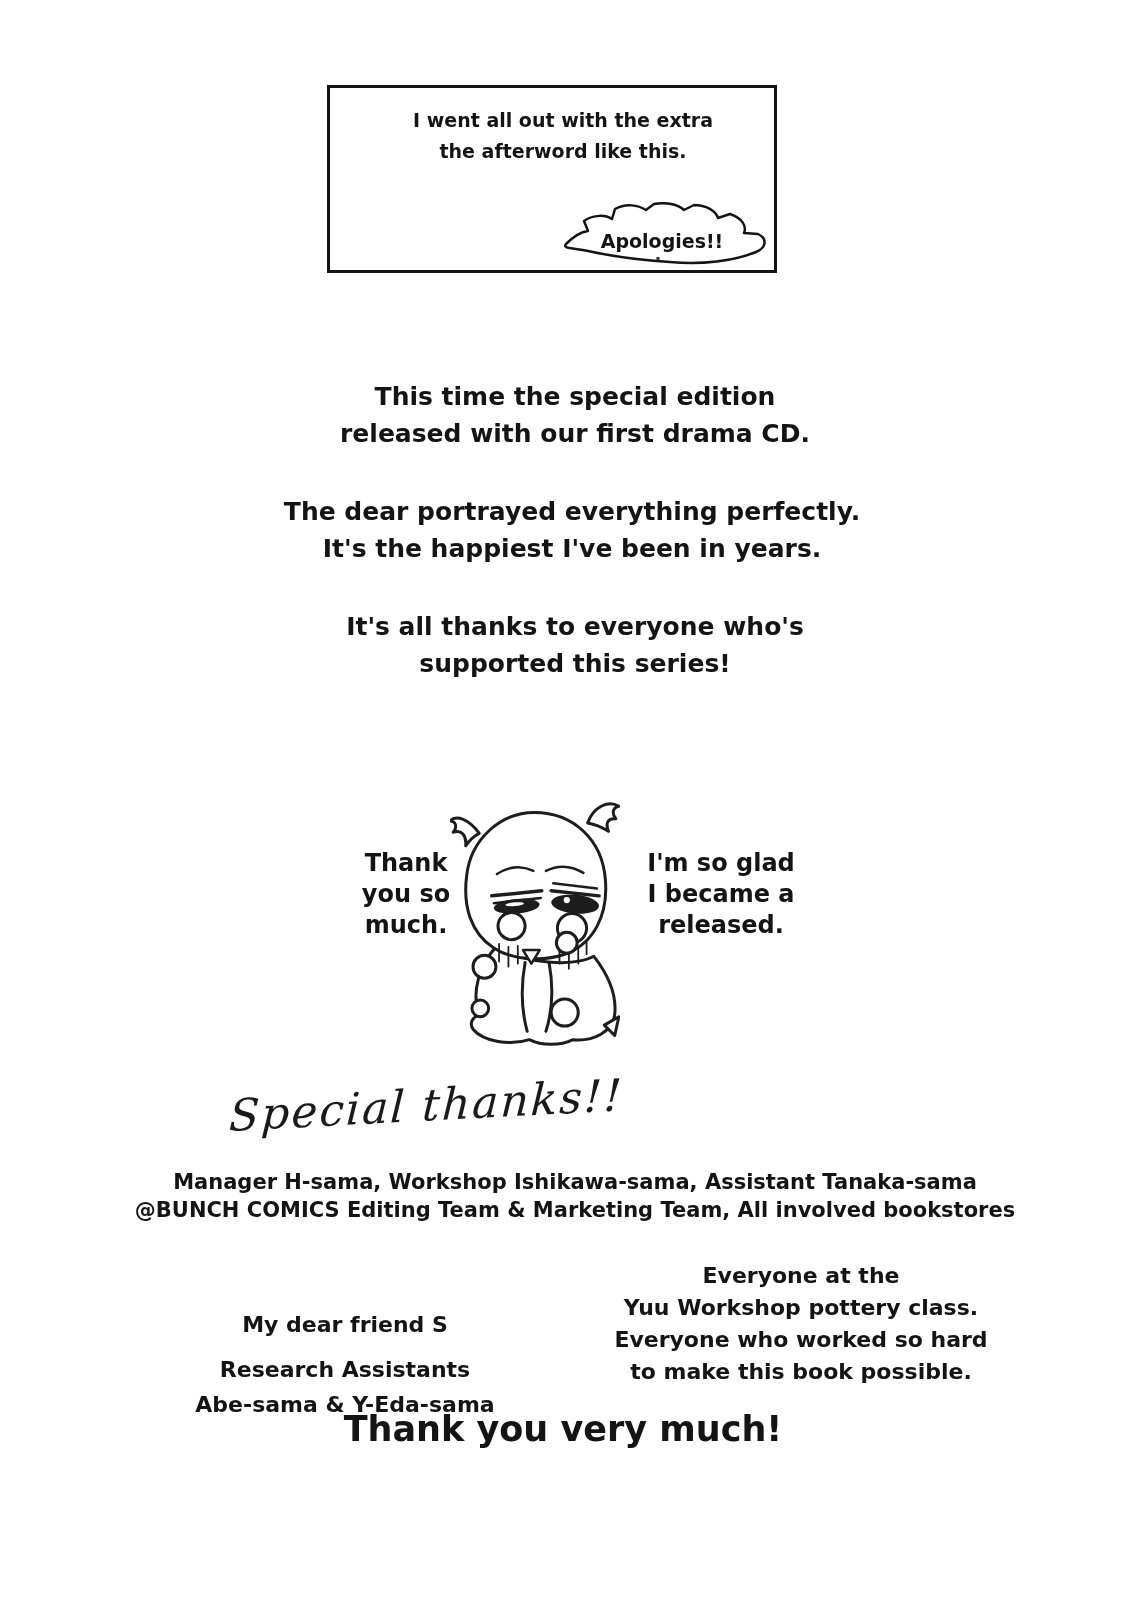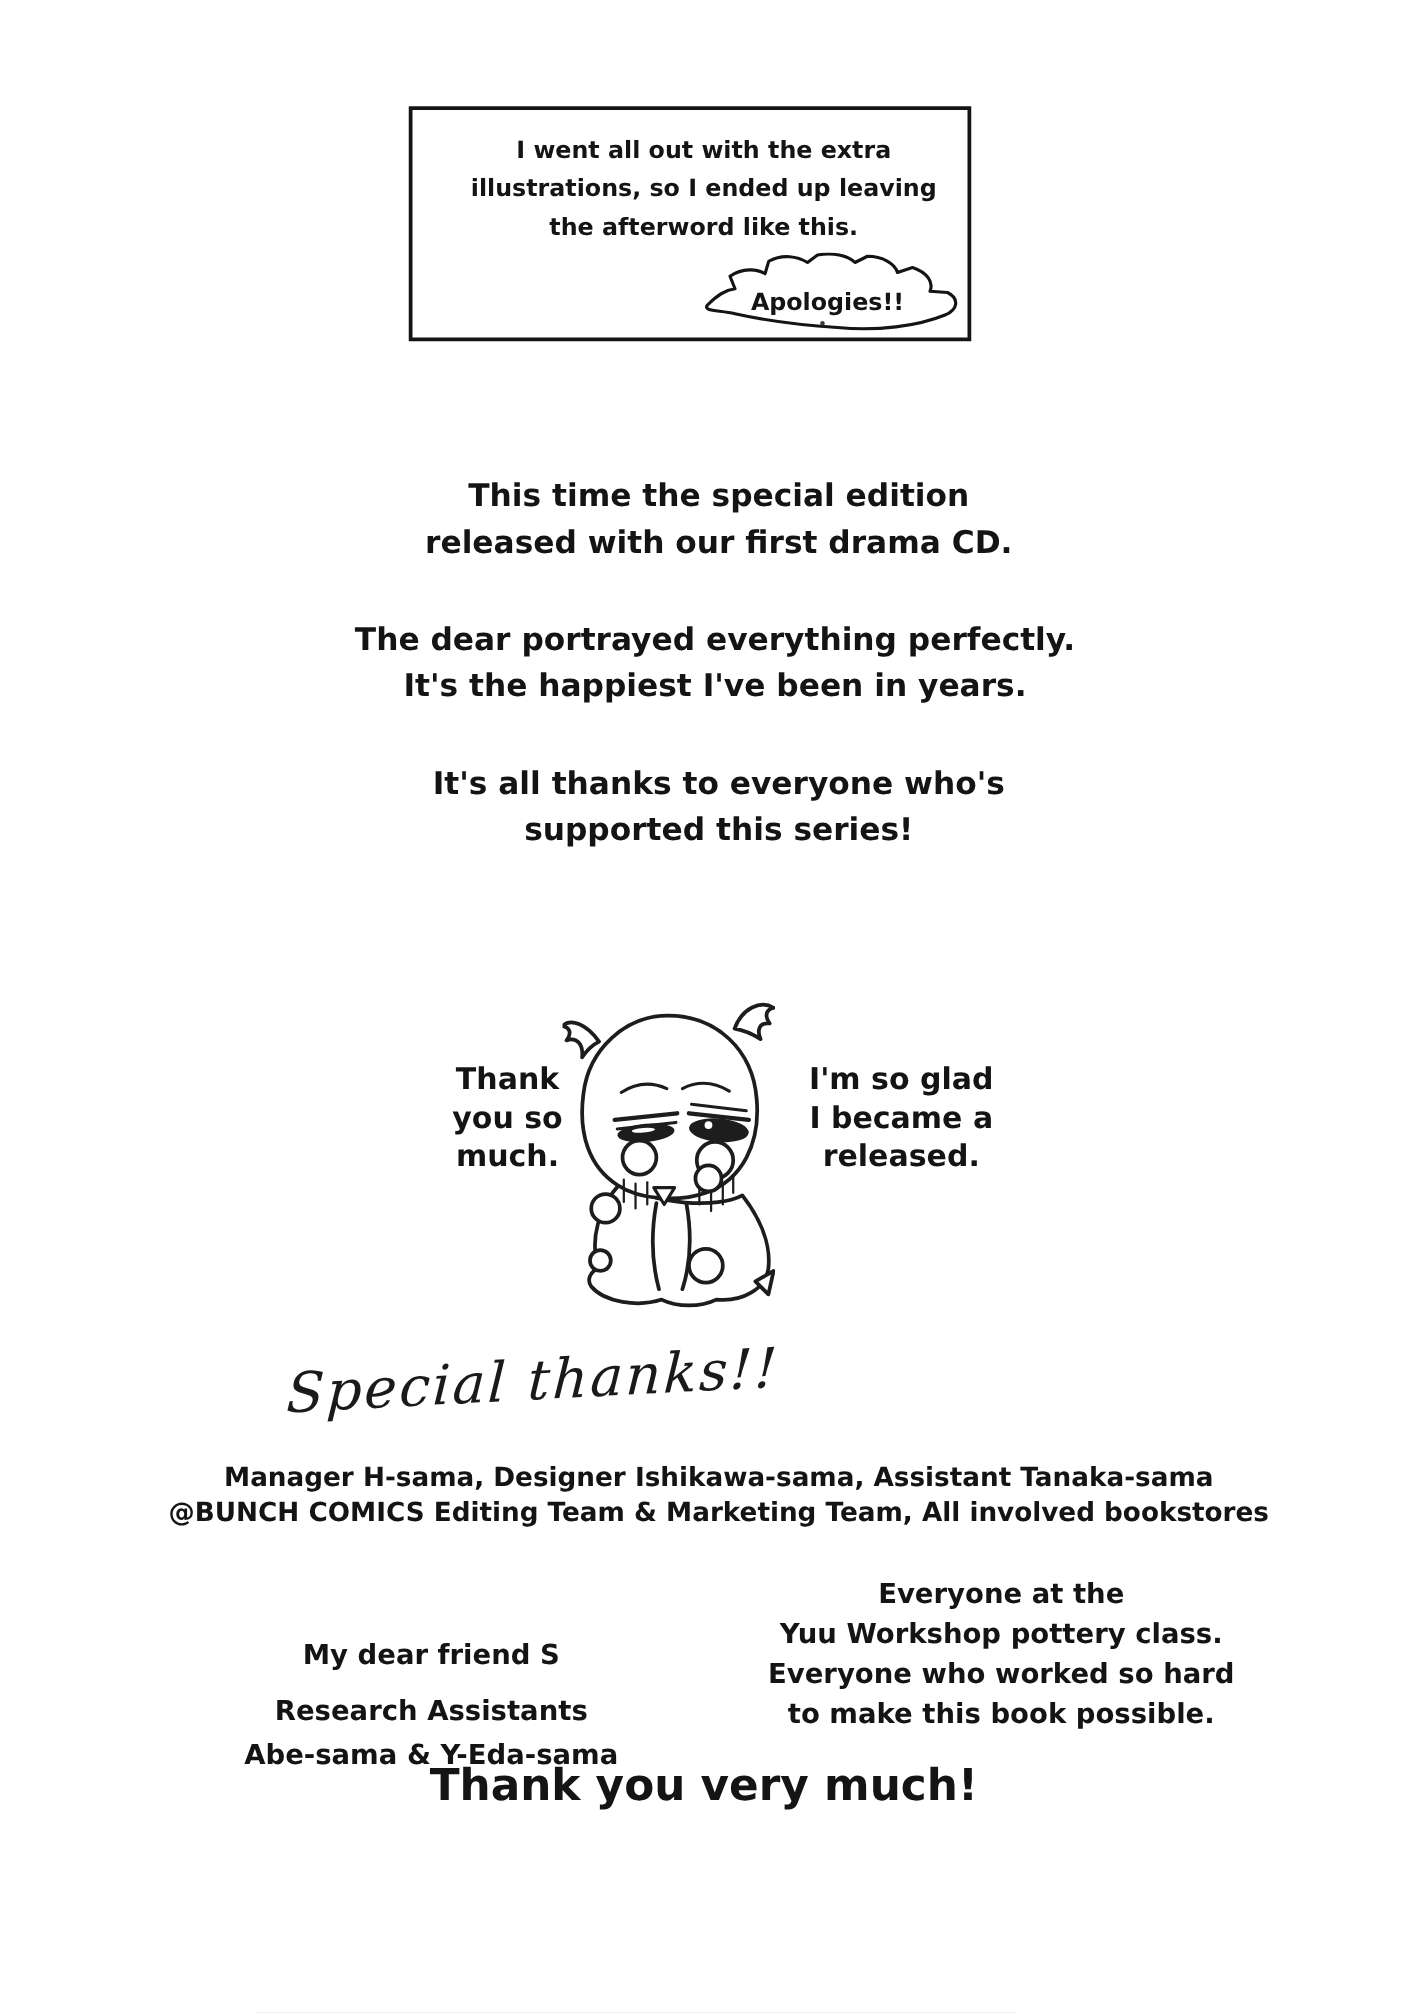--- a/index.html
+++ b/index.html
@@ -70,21 +70,20 @@
   .chibi path,.chibi circle,.chibi ellipse,.chibi line{vector-effect:non-scaling-stroke;}
 </style>
 </head>
 <body>
 
 <div class="page">
 
   <div class="panel">
     <div class="panel-text">
       <span class="cl">I went all out with the extra</span>
-      <span class="cl">illustrations, so I ended up leaving</span>
       <span class="cl">the afterword like this.</span>
     </div>
     <svg class="burst" viewBox="0 0 224 66">
       <path d="M8,42 C16,34 22,30 30,29 L26,19 C36,12 48,13 54,17
                L57,7 C68,1 80,3 88,8 L96,2 C108,0 120,2 126,8
                L136,3 C148,3 158,9 160,16 L172,12 C184,16 189,24 186,31
                L200,32 C210,37 208,46 198,50 C176,59 144,63 112,60
                C80,58 48,53 30,49 C16,46 4,47 8,42 Z" fill="#ffffff" stroke="#141414" stroke-width="2.5" stroke-linejoin="round"></path>
       <text x="104" y="46" font-size="19" text-anchor="middle">Apologies!!</text>
       <circle cx="100" cy="56.5" r="1.8" fill="#3a3a3a"></circle>
@@ -164,21 +163,21 @@
   </div>
   <div class="block caption" style="left:705px;top:848px;">
     <span class="cl">I'm so glad</span>
     <span class="cl">I became a</span>
     <span class="cl">released.</span>
   </div>
 
   <div class="heading">Special thanks!!</div>
 
   <div class="block credits" style="left:575px;top:1168px;">
-    <span class="cl">Manager H-sama, Designer Ishikawa-sama, Assistant Tanaka-sama</span>
+    <span class="cl">Manager H-sama, Workshop Ishikawa-sama, Assistant Tanaka-sama</span>
     <span class="cl">@BUNCH COMICS Editing Team &amp; Marketing Team, All involved bookstores</span>
   </div>
 
   <div class="block group group-left" style="left:345px;top:1307px;">
     <span class="cl first">My dear friend S</span>
     <span class="cl">Research Assistants</span>
     <span class="cl">Abe-sama &amp; Y-Eda-sama</span>
   </div>
 
   <div class="block group group-right" style="left:801px;top:1260px;">

